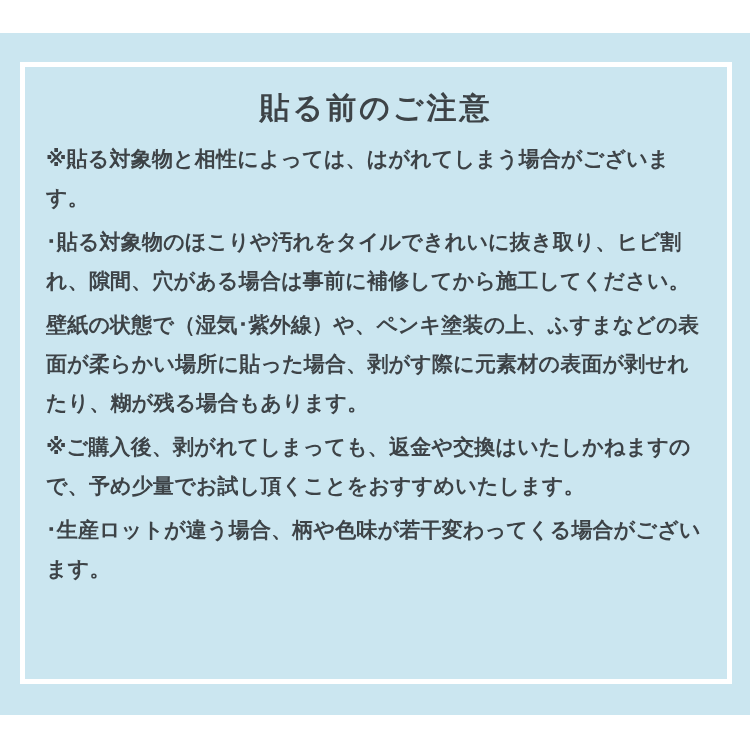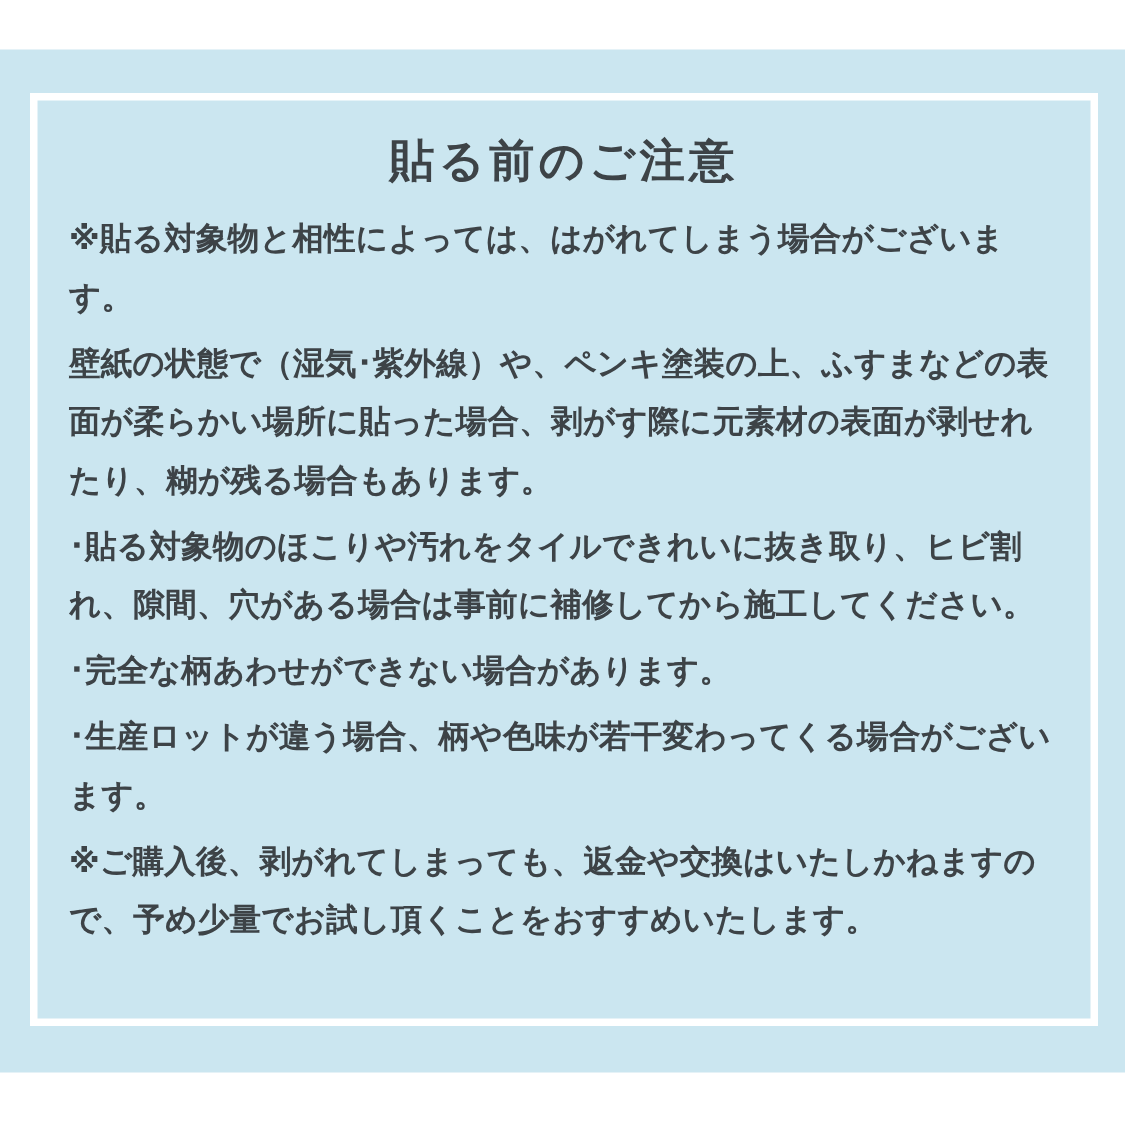--- a/index.html
+++ b/index.html
@@ -59,21 +59,20 @@
 </style>
 </head>
 <body style="background: rgb(255, 255, 255);">
 
 <div class="stage">
   <div class="panel">
     <div class="frame">
       <h1 class="title">貼る前のご注意</h1>
       <div class="body">
         <p>※貼る対象物と相性によっては、はがれてしまう場合がございます。</p>
+        <p>･貼る対象物のほこりや汚れをタイルできれいに抜き取り、ヒビ割れ、隙間、穴がある場合は事前に補修してから施工してください。</p>
         <p>壁紙の状態で（湿気･紫外線）や、ペンキ塗装の上、ふすまなどの表面が柔らかい場所に貼った場合、剥がす際に元素材の表面が剥せれたり、糊が残る場合もあります。</p>
-        <p>･貼る対象物のほこりや汚れをタイルできれいに抜き取り、ヒビ割れ、隙間、穴がある場合は事前に補修してから施工してください。</p>
-        <p>･完全な柄あわせができない場合があります。</p>
+        <p>※ご購入後、剥がれてしまっても、返金や交換はいたしかねますので、予め少量でお試し頂くことをおすすめいたします。</p>
         <p>･生産ロットが違う場合、柄や色味が若干変わってくる場合がございます。</p>
-        <p>※ご購入後、剥がれてしまっても、返金や交換はいたしかねますので、予め少量でお試し頂くことをおすすめいたします。</p>
       </div>
     </div>
   </div>
 </div>
 
 </body></html>

